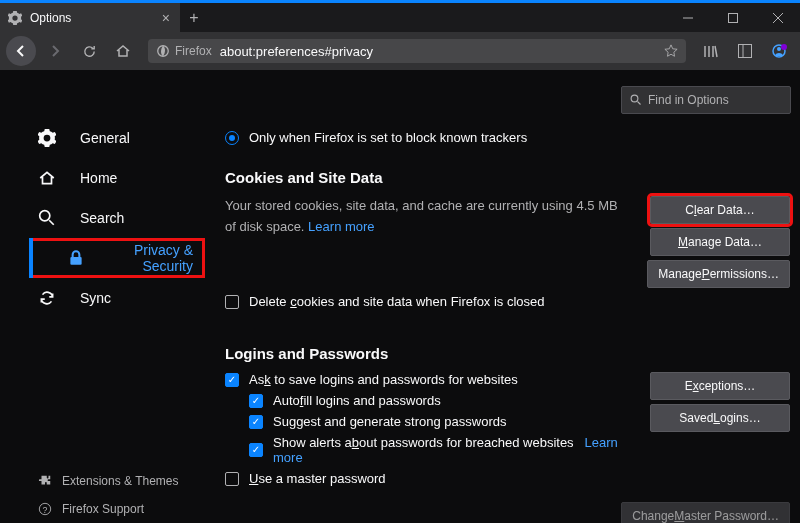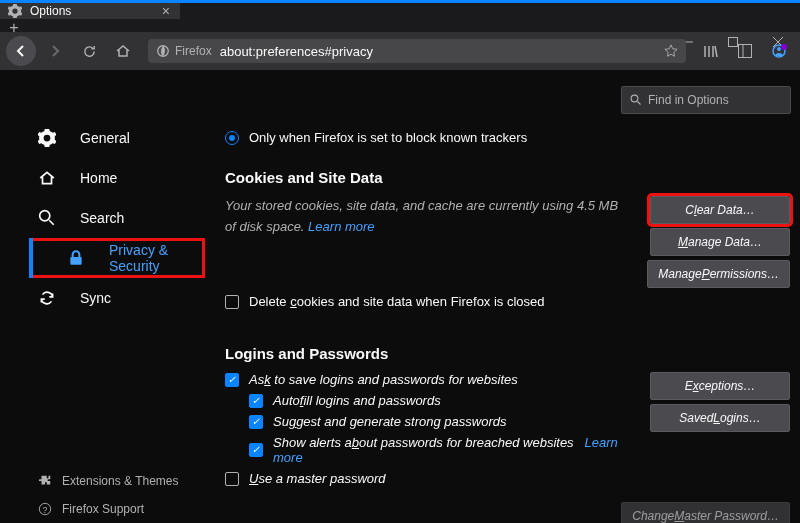--- a/index.html
+++ b/index.html
@@ -1,50 +1,50 @@
 <!DOCTYPE html>
 <html><head>
 <meta charset="utf-8">
 <style>
 * { box-sizing: border-box; margin: 0; padding: 0; font-family: "Segoe UI", sans-serif; }
 body { width: 800px; height: 523px; background: #0c0c0d; color: #f9f9fa; overflow: hidden; font-size: 13px; }
 
 
-.titlebar { height: 32px; background: #1a1a1c; display: flex; align-items: flex-start; border-top: 3px solid #0a84ff; flex-direction: column; }
+.titlebar { height: 32px; background: #1a1a1c; display: flex; align-items: flex-start; border-top: 3px solid #0a84ff; }
 .tab { height: 29px; background: #323234; display: flex; align-items: center; padding: 0 10px 0 8px; gap: 8px; min-width: 180px; }
 .tab-icon { width: 14px; height: 14px; display: inline-flex; align-items: center; justify-content: center; }
 .tab-title { color: #f9f9fa; font-size: 12px; flex: 1; }
 .tab-close { color: #b1b1b3; font-size: 14px; cursor: pointer; }
 .newtab { width: 28px; height: 29px; display: flex; align-items: center; justify-content: center; color: #b1b1b3; font-size: 16px; }
 .winctrl { margin-left: auto; display: flex; height: 29px; }
 .winctrl span { width: 45px; display: flex; align-items: center; justify-content: center; color: #b1b1b3; }
 
 
 .toolbar { height: 38px; background: #323234; display: flex; align-items: center; padding: 0 6px; gap: 4px; }
 .tbtn { width: 30px; height: 30px; display: flex; align-items: center; justify-content: center; color: #b1b1b3; border-radius: 4px; }
 .tbtn.back { background: #4a4a4f; color: #f9f9fa; border-radius: 50%; }
 .urlbar { flex: 1; height: 24px; background: #474749; border-radius: 4px; display: flex; align-items: center; padding: 0 8px; margin: 0 6px; gap: 8px; color: #b1b1b3; }
 .url-identity { display: flex; align-items: center; gap: 5px; color: #b1b1b3; font-size: 12px; }
 .url-text { color: #f9f9fa; font-size: 13px; }
 .url-star { margin-left: auto; color: #b1b1b3; }
 
 
 .content { display: flex; height: calc(523px - 70px); background: #0c0c0d; }
-.sidebar { width: 205px; padding: 48px 0 0 0; display: flex; flex-direction: column; position: relative; }
+.sidebar { width: 205px; padding: 48px 0 0 0; display: flex; flex-direction: column; position: relative; text-align: right; }
 .search-options { position: absolute; top: 16px; right: -586px; width: 170px; height: 28px; background: #323234; border: 1px solid #4a4a4f; border-radius: 2px; display: flex; align-items: center; padding: 0 8px; gap: 6px; color: #b1b1b3; font-size: 12px; }
 .nav-item { height: 40px; display: flex; align-items: center; padding: 0 12px 0 38px; gap: 24px; color: #f9f9fa; font-size: 14px; position: relative; }
 .nav-item.active { color: #45a1ff; margin-left: 29px; }
 .nav-item.active::before { content: ""; position: absolute; left: 0; top: 0; bottom: 0; width: 4px; background: #0a84ff; }
 .nav-item.highlighted { outline: 3px solid #e11; outline-offset: -3px; }
 .nav-icon { width: 18px; height: 18px; display: inline-flex; align-items: center; justify-content: center; }
 .sidebar-footer { margin-top: auto; padding-bottom: 0; }
 .footer-item { height: 28px; display: flex; align-items: center; padding: 0 12px 0 38px; gap: 10px; color: #b1b1b3; font-size: 12px; }
 
 .main { flex: 1; padding: 60px 10px 0 20px; overflow: hidden; position: relative; }
-.row { display: flex; align-items: flex-start; font-style: italic; }
+.row { display: flex; align-items: flex-start; }
 .option-row { display: flex; align-items: center; gap: 10px; margin-bottom: 6px; }
 .radio { width: 14px; height: 14px; border-radius: 50%; border: 1px solid #b1b1b3; display: inline-flex; align-items: center; justify-content: center; flex-shrink: 0; }
 .radio.on { border-color: #0a84ff; }
 .radio.on::after { content: ""; width: 6px; height: 6px; background: #0a84ff; border-radius: 50%; }
 .checkbox { width: 14px; height: 14px; border: 1px solid #b1b1b3; border-radius: 2px; display: inline-flex; align-items: center; justify-content: center; flex-shrink: 0; }
 .checkbox.on { background: #0a84ff; border-color: #0a84ff; }
 .checkbox.on::after { content: "✓"; color: #fff; font-size: 10px; line-height: 1; }
 h3.section { font-size: 15px; font-weight: 600; color: #f9f9fa; margin: 24px 0 10px; }
 .body-text { color: #b1b1b3; font-size: 13px; line-height: 1.6; max-width: 405px; }
 .link { color: #45a1ff; cursor: pointer; }

